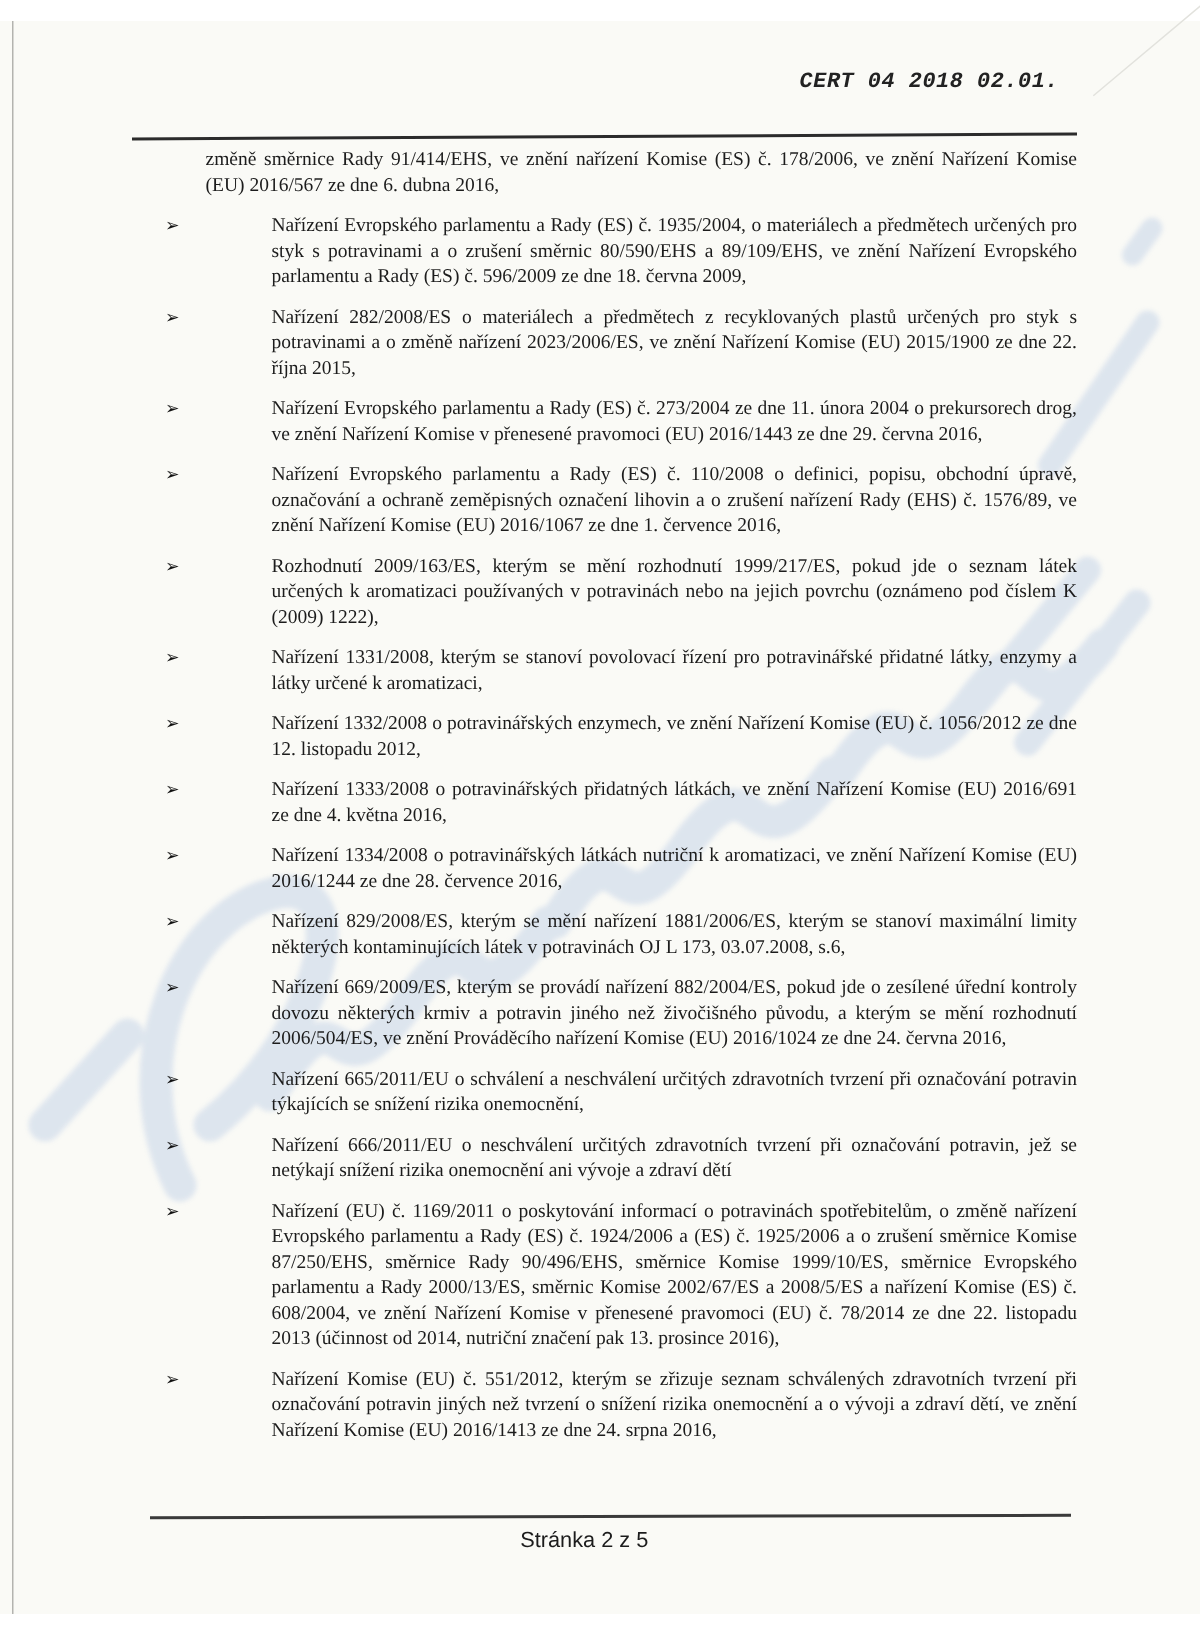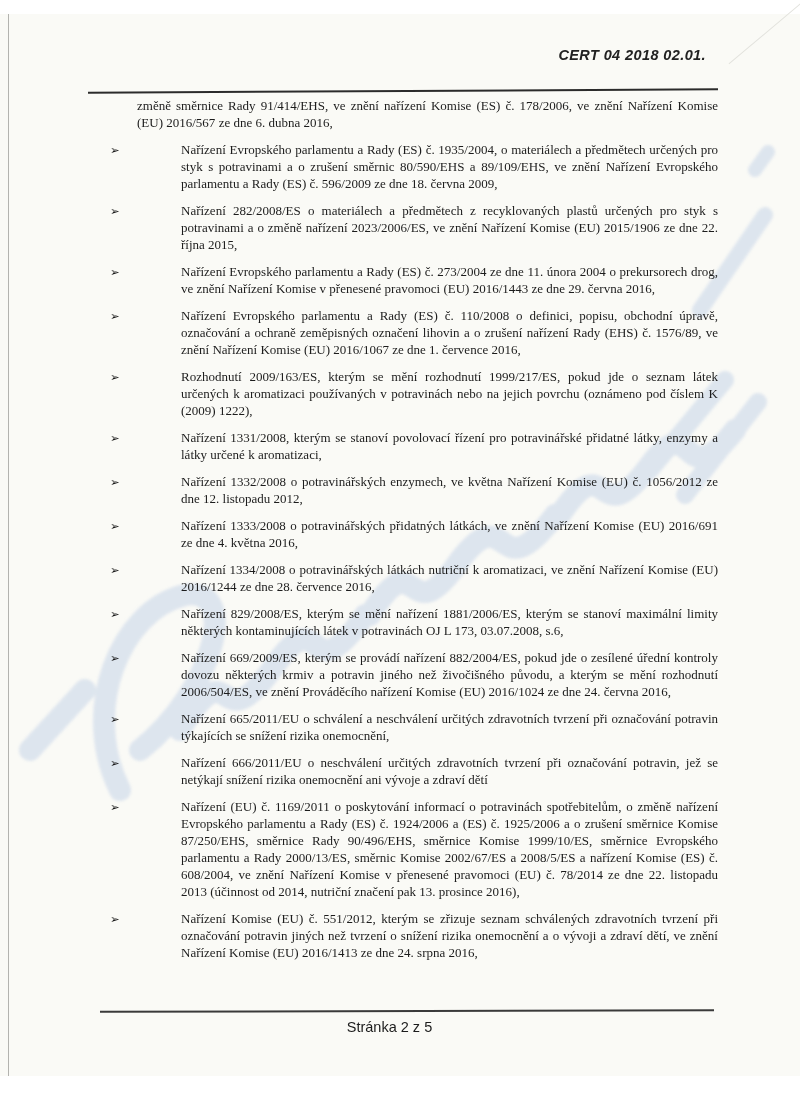--- a/index.html
+++ b/index.html
@@ -6,21 +6,21 @@
   body{
     width:800px;height:1100px;position:relative;background:#ffffff;
     font-family:"Liberation Serif", serif;color:#1c1c1c;overflow:hidden;
   }
   .scan{position:absolute;left:0;top:14px;width:800px;height:1062px;background:#fafaf6;}
   .left-edge{position:absolute;left:8px;top:14px;height:1062px;width:1px;background:#b3b3af;}
   .corner-fold{position:absolute;right:-26px;top:28px;width:110px;height:1px;background:#e2e2dd;transform:rotate(-40deg);}
   .watermark{position:absolute;left:10px;top:50px;width:780px;height:790px;pointer-events:none;}
   .doc-code{
     position:absolute;top:47px;right:94px;
-    font-family:Liberation Sans, sans-serif;font-style:italic;font-weight:bold;
+    font-family:Liberation Mono, monospace;font-style:italic;font-weight:bold;
     font-size:14.5px;letter-spacing:0.4px;color:#222;
   }
   .header-rule{position:absolute;top:90px;left:88px;width:630px;height:2px;background:#2b2b2b;transform:rotate(-0.3deg);}
   .content{position:absolute;left:110px;top:97px;width:608px;font-size:13px;line-height:17px;}
   .intro{margin:0 0 10px 27px;text-align:justify;}
   .item{display:flex;margin-bottom:10px;}
   .bullet{flex:0 0 27px;width:27px;font-family:"DejaVu Sans", sans-serif;font-size:11.5px;color:#111;padding-top:1px;}
   .itext{flex:1;text-align:justify;margin-left:44px;}
   .b{font-weight:normal;}
   .footer-rule{position:absolute;top:1010px;left:100px;width:614px;height:1.5px;background:#3a3a3a;transform:rotate(-0.15deg);}
@@ -60,41 +60,41 @@
 
 <div class="content">
   <p class="intro"><span>změně směrnice Rady 91/414/EHS, ve znění nařízení Komise (ES) č. 178/2006, ve znění Nařízení Komise (EU) </span><span class="b">2016/567</span><span> ze dne 6. dubna 2016,</span></p>
   <div>
       <div class="item">
         <span class="bullet">➢</span>
         <div class="itext"><span class="b">Nařízení Evropského parlamentu a Rady (ES) č. 1935/2004</span><span>, o materiálech a předmětech určených pro styk s potravinami a o zrušení směrnic 80/590/EHS a 89/109/EHS, ve znění Nařízení Evropského parlamentu a Rady (ES) č. </span><span class="b">596/2009</span><span> ze dne 18. června 2009,</span></div>
       </div>
       <div class="item">
         <span class="bullet">➢</span>
-        <div class="itext"><span class="b">Nařízení 282/2008/ES</span><span> o materiálech a předmětech z recyklovaných plastů určených pro styk s potravinami a o změně nařízení 2023/2006/ES, ve znění Nařízení Komise (EU) </span><span class="b">2015/1906</span><span> ze dne 22. října 2015,</span></div>
+        <div class="itext"><span class="b">Nařízení 282/2008/ES</span><span> o materiálech a předmětech z recyklovaných plastů určených pro styk s potravinami a o změně nařízení 2023/2006/ES, ve znění Nařízení Komise (EU) </span><span class="b">2015/1900</span><span> ze dne 22. října 2015,</span></div>
       </div>
       <div class="item">
         <span class="bullet">➢</span>
         <div class="itext"><span class="b">Nařízení Evropského parlamentu a Rady (ES) č. 273/2004</span><span> ze dne 11. února 2004 o prekursorech drog, ve znění Nařízení Komise v přenesené pravomoci (EU) 2016/1443 ze dne 29. června 2016,</span></div>
       </div>
       <div class="item">
         <span class="bullet">➢</span>
         <div class="itext"><span class="b">Nařízení Evropského parlamentu a Rady (ES) č. 110/2008</span><span> o definici, popisu, obchodní úpravě, označování a ochraně zeměpisných označení lihovin a o zrušení nařízení Rady (EHS) č. 1576/89, ve znění Nařízení Komise (EU) 2016/1067 ze dne 1. července 2016,</span></div>
       </div>
       <div class="item">
         <span class="bullet">➢</span>
         <div class="itext"><span class="b">Rozhodnutí 2009/163/ES</span><span>, kterým se mění rozhodnutí 1999/217/ES, pokud jde o seznam látek určených k aromatizaci používaných v potravinách nebo na jejich povrchu (oznámeno pod číslem K (2009) 1222),</span></div>
       </div>
       <div class="item">
         <span class="bullet">➢</span>
         <div class="itext"><span class="b">Nařízení 1331/2008,</span><span> kterým se stanoví povolovací řízení pro potravinářské přidatné látky, enzymy a látky určené k aromatizaci,</span></div>
       </div>
       <div class="item">
         <span class="bullet">➢</span>
-        <div class="itext"><span class="b">Nařízení 1332/2008</span><span> o potravinářských enzymech, ve května Nařízení Komise (EU) č. </span><span class="b">1056/2012</span><span> ze dne 12. listopadu 2012,</span></div>
+        <div class="itext"><span class="b">Nařízení 1332/2008</span><span> o potravinářských enzymech, ve znění Nařízení Komise (EU) č. </span><span class="b">1056/2012</span><span> ze dne 12. listopadu 2012,</span></div>
       </div>
       <div class="item">
         <span class="bullet">➢</span>
         <div class="itext"><span class="b">Nařízení 1333/2008</span><span> o potravinářských přidatných látkách, ve znění Nařízení Komise (EU) </span><span class="b">2016/691</span><span> ze dne 4. května 2016,</span></div>
       </div>
       <div class="item">
         <span class="bullet">➢</span>
         <div class="itext"><span class="b">Nařízení 1334/2008</span><span> o potravinářských látkách nutriční k aromatizaci, ve znění Nařízení Komise (EU) </span><span class="b">2016/1244</span><span> ze dne 28. července 2016,</span></div>
       </div>
       <div class="item">

